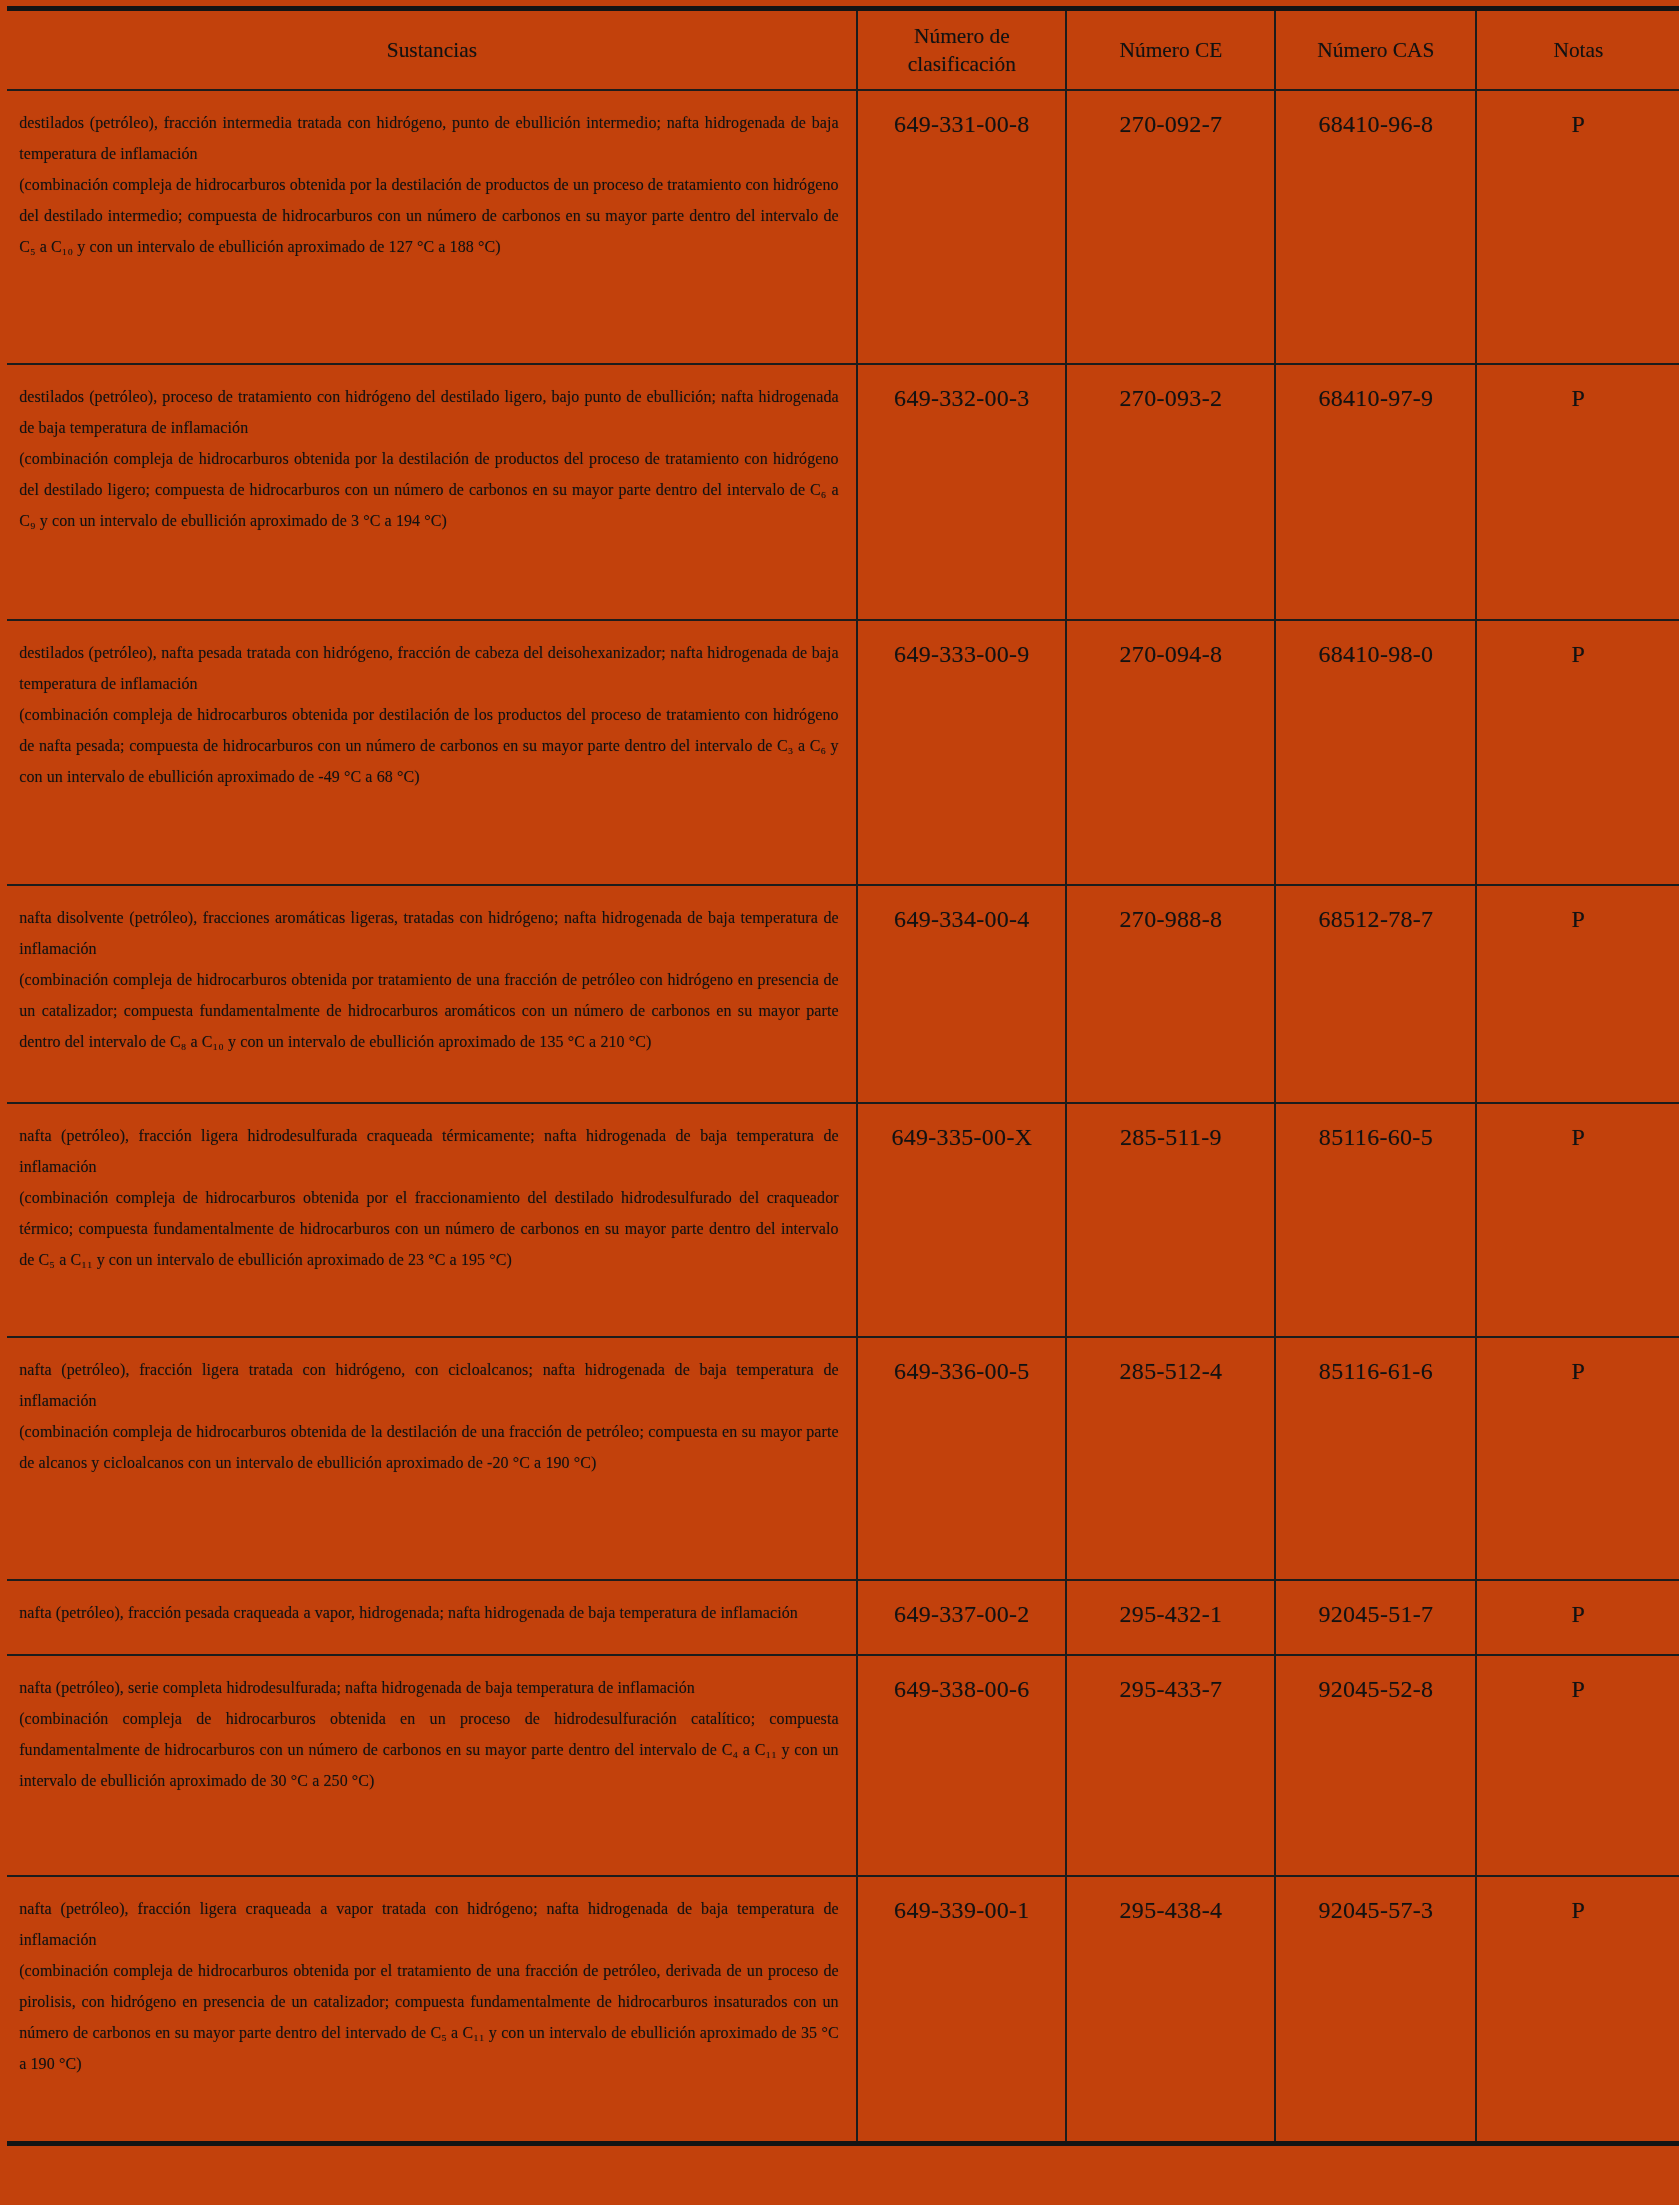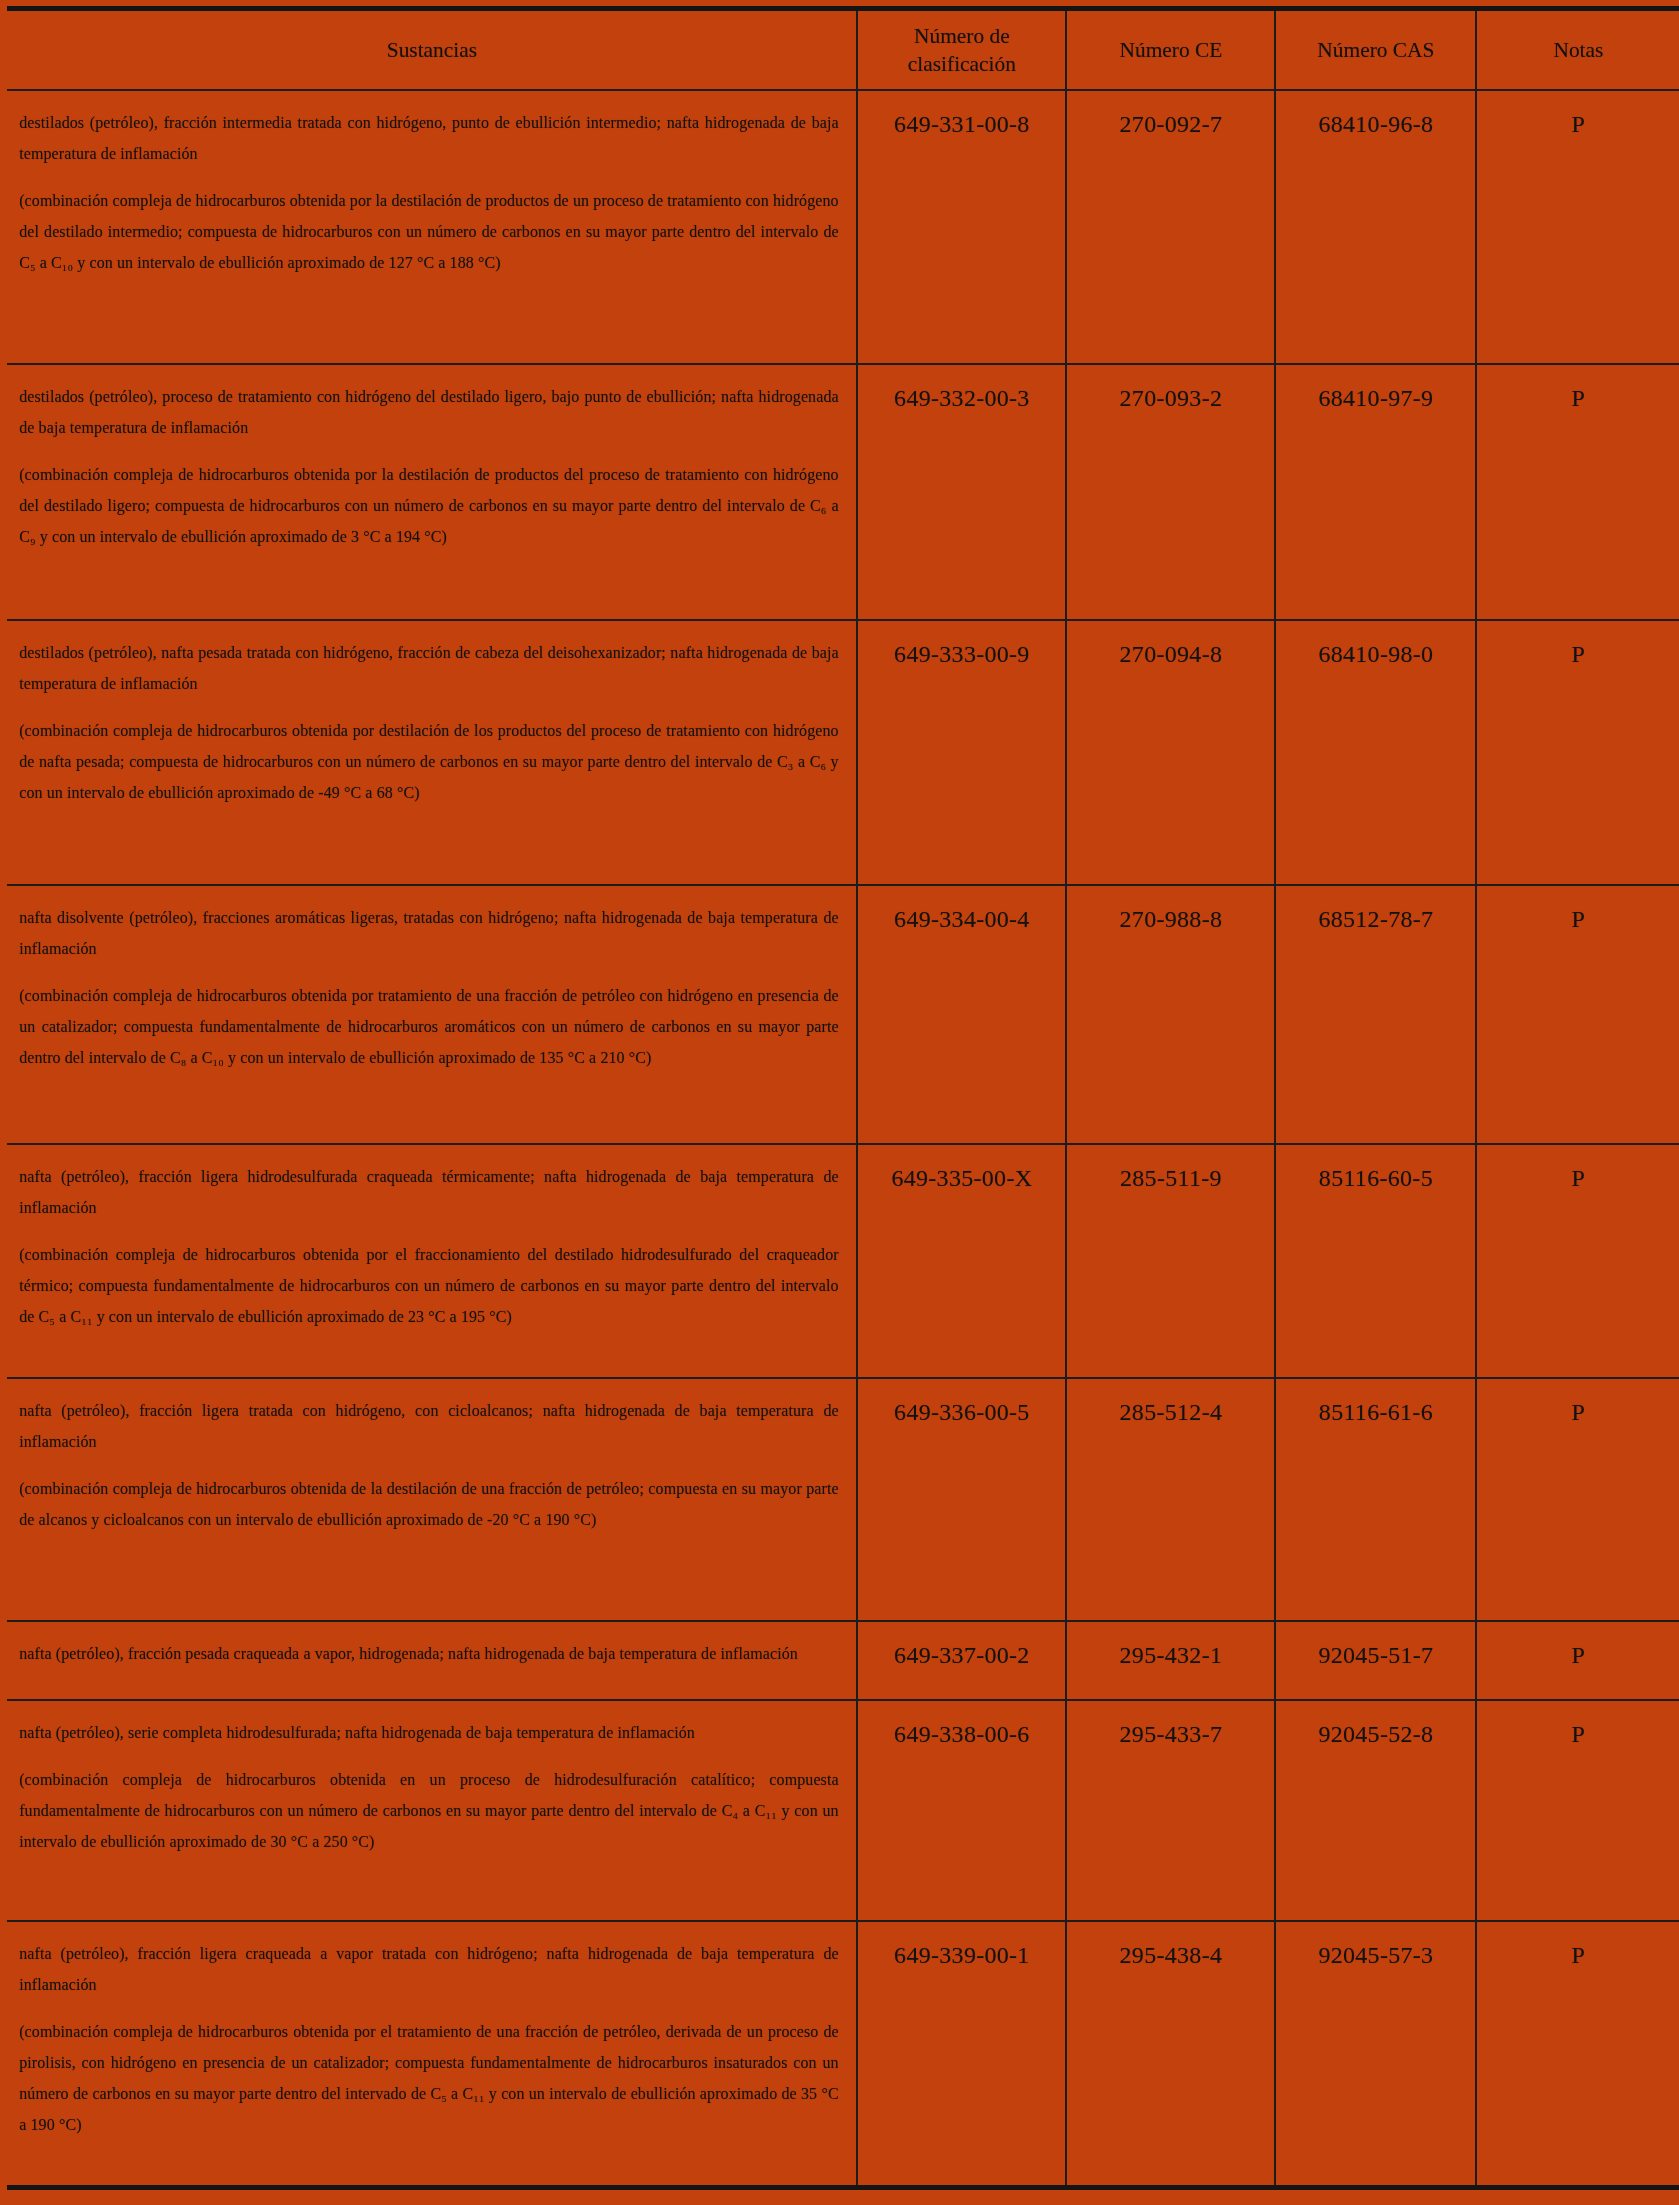--- a/index.html
+++ b/index.html
@@ -62,36 +62,35 @@
   td.substance {
     font-size: 16px;
     line-height: 31px;
     text-align: justify;
     padding: 16px 17.7px 13.3px 11.8px;
     text-shadow: 0 0 0.7px rgba(18,18,18,0.35);
     letter-spacing: 0.1px;
   }
   td.substance .desc {
     text-align: justify;
-    margin-top: 16px;
   }
   td.num, td.note {
     font-size: 24px;
     line-height: 29.5px;
     text-align: center;
     padding-top: 19px;
     text-shadow: 0 0 0.7px rgba(18,18,18,0.35);
     letter-spacing: 0.3px;
     margin-left: 28px;
   }
   tr.hdr  { height: 82px; }
   tr.r1 { height: 274px; }
   tr.r2 { height: 256px; }
   tr.r3 { height: 265px; }
-  tr.r4 { height: 259px; }
+  tr.r4 { height: 218px; }
   tr.r5 { height: 234px; }
   tr.r6 { height: 243px; }
   tr.r7 { height: 75px; }
   tr.r8 { height: 221px; }
   tr.r9 { height: 267px; }
 </style>
 </head>
 <body>
 
 <div class="page">

